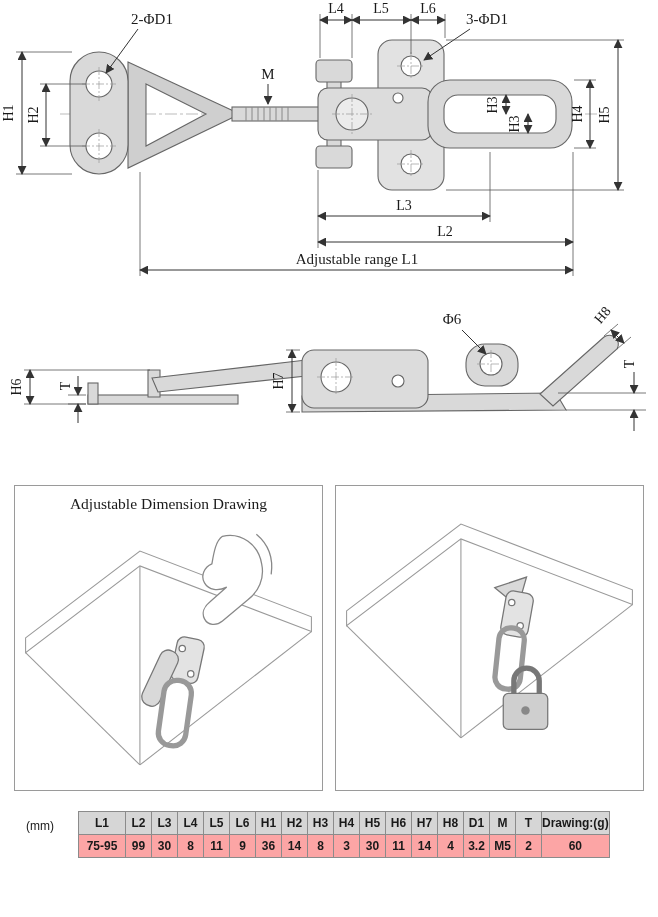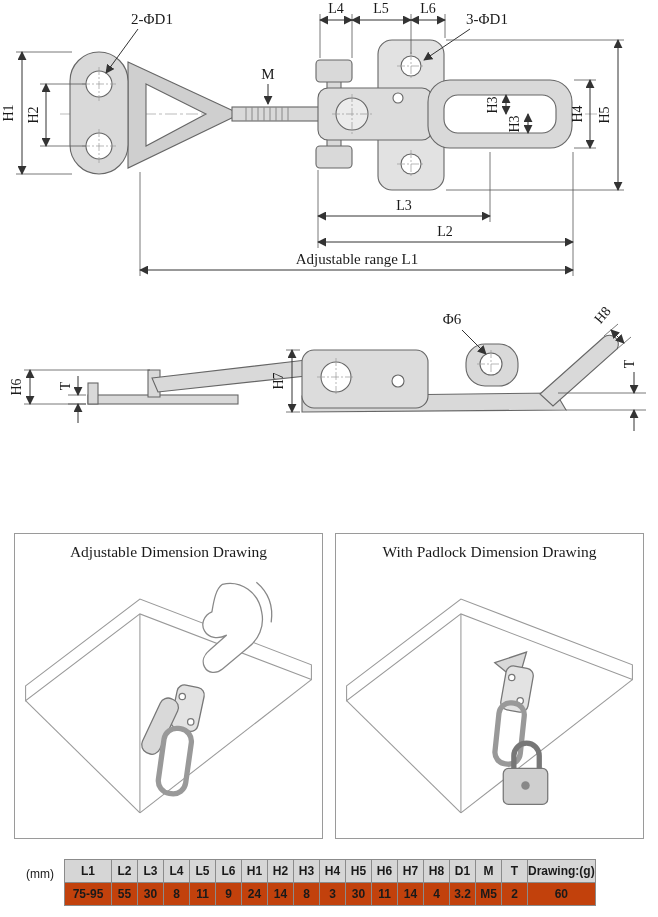--- a/index.html
+++ b/index.html
@@ -5,30 +5,30 @@
   html,body{margin:0;padding:0;background:#fff;}
   body{width:658px;height:917px;overflow:hidden;font-family:"Liberation Serif",serif;color:#1a1a1a;}
   svg{display:block;}
   svg text{font-family:"Liberation Serif",serif;font-size:15px;fill:#1a1a1a;}
   svg text.sm{font-size:14px;}
   .ext{stroke:#555;stroke-width:0.8;fill:none;}
   .dim{stroke:#333;stroke-width:1;fill:none;}
   .cl{stroke:#aaa;stroke-width:0.8;stroke-dasharray:12 3 3 3;}
   .cl2{stroke:#999;stroke-width:0.7;stroke-dasharray:8 2 2 2;}
   .part{stroke:#666;stroke-width:1.1;}
-  .panels{display:flex;gap:12px;padding:0 14px;margin-top:48px;}
+  .panels{display:flex;gap:12px;padding:0 14px;}
   .panel{flex:1;border:1px solid #9a9a9a;background:#fff;}
   .panel-title{text-align:center;font-size:15.5px;padding-top:9px;}
   .panel-art{width:100%;height:auto;}
   .spec-row{display:flex;align-items:flex-start;margin-top:20px;padding-left:26px;}
-  .unit{font:12px "Liberation Sans",sans-serif;margin:8px 10px 0 0;}
+  .unit{font:12px "Liberation Sans",sans-serif;margin:8px 24px 0 0;}
   table.spec{border-collapse:collapse;font:12px "Liberation Sans",sans-serif;}
   .spec th,.spec td{border:1px solid #8b8b8b;text-align:center;padding:4px 0;min-width:25px;font-weight:bold;}
   .spec th{background:#d6d6d6;}
-  .spec td{background:#c2410c;}
+  .spec td{background:#fca5a5;}
   .spec .w1{min-width:46px;}
   .spec .w2{min-width:60px;}
 </style>
 </head>
 <body>
 
 <svg width="658" height="300" viewBox="0 0 658 300">
   <defs>
     <marker id="at" viewBox="0 0 10 10" refX="9" refY="5" markerWidth="9" markerHeight="9" orient="auto-start-reverse">
       <path d="M0,0 L10,5 L0,10 z" fill="#333"></path>
@@ -273,21 +273,20 @@
         <rect x="150" y="118" width="26" height="42" rx="7" fill="#e3e3e3" transform="rotate(12 163 139)"></rect>
         <circle cx="158" cy="128" r="3" fill="#fff"></circle>
         <circle cx="166" cy="152" r="3" fill="#fff"></circle>
         <rect x="128" y="128" width="18" height="56" rx="8" fill="#d9d9d9" transform="rotate(25 137 156)"></rect>
         <rect x="138" y="158" width="26" height="62" rx="12" fill="none" stroke="#999" stroke-width="5" transform="rotate(8 151 189)"></rect>
       </g>
     </svg>
   </div>
 
   <div class="panel">
-    <div class="panel-title">With Padlock Dimension Drawing</div>
     <svg class="panel-art" viewBox="0 0 290 262">
       <g fill="#fff" stroke="#999" stroke-width="1">
         <polygon points="10,118 118,36 280,98 280,112 118,50 10,132"></polygon>
         <line x1="118" y1="50" x2="118" y2="238"></line>
         <line x1="10" y1="132" x2="118" y2="238"></line>
         <line x1="280" y1="112" x2="118" y2="238"></line>
       </g>
       <g stroke="#777" stroke-width="1.2">
         <polygon points="150,96 180,86 172,114" fill="#d9d9d9"></polygon>
         <rect x="158" y="100" width="26" height="42" rx="7" fill="#e3e3e3" transform="rotate(10 171 121)"></rect>
@@ -323,26 +322,26 @@
       <th>H6</th>
       <th>H7</th>
       <th>H8</th>
       <th>D1</th>
       <th>M</th>
       <th>T</th>
       <th class="w2">Drawing:(g)</th>
     </tr>
     <tr>
       <td class="w1">75-95</td>
-      <td>55</td>
+      <td>99</td>
       <td>30</td>
       <td>8</td>
       <td>11</td>
       <td>9</td>
-      <td>24</td>
+      <td>36</td>
       <td>14</td>
       <td>8</td>
       <td>3</td>
       <td>30</td>
       <td>11</td>
       <td>14</td>
       <td>4</td>
       <td>3.2</td>
       <td>M5</td>
       <td>2</td>

